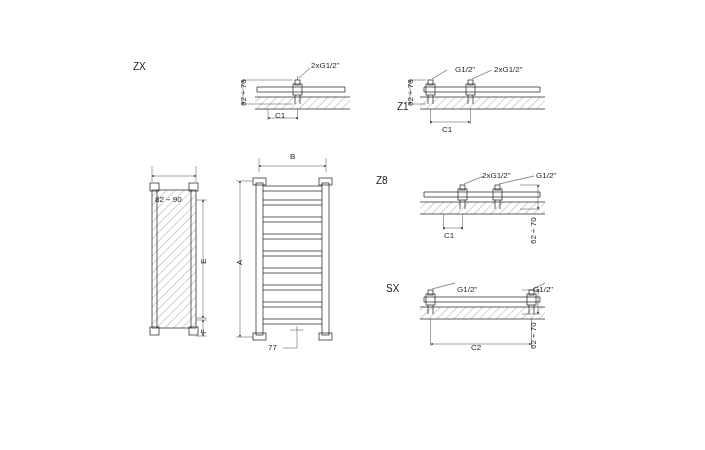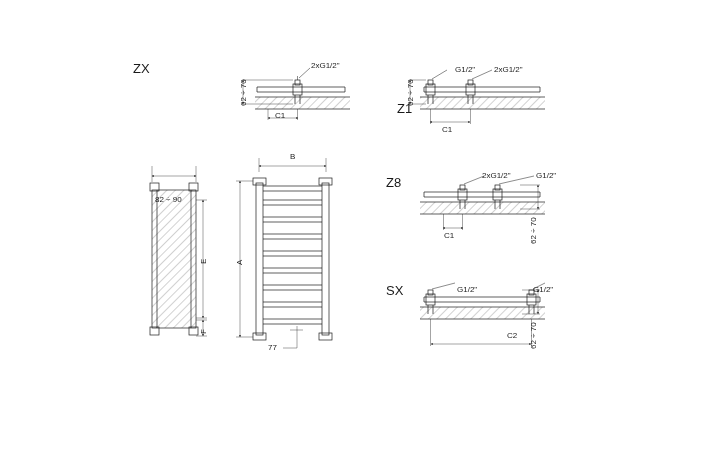--- a/index.html
+++ b/index.html
@@ -28,21 +28,21 @@
     position: absolute;
     font-size: 8px;
     color: #1a1a1a;
     white-space: nowrap;
     line-height: 1;
     transform-origin: 0 0;
     transform: rotate(-90deg);
   }
   .tag {
     position: absolute;
-    font-size: 13px;
+    font-size: 10px;
     color: #1a1a1a;
     white-space: nowrap;
     line-height: 1;
   }
   svg {
     position: absolute;
     left: 0;
     top: 0;
     width: 705px;
     height: 450px;
@@ -255,41 +255,41 @@
       <line class="dim" x1="236" y1="337" x2="253" y2="337"></line>
 
       <line class="dim" x1="297" y1="326" x2="297" y2="348"></line>
       <line class="dim" x1="297" y1="348" x2="283" y2="348"></line>
       <line class="dim" x1="290" y1="330" x2="303" y2="330"></line>
     </g>
   </svg>
 
   <div class="tag" style="left:133px; top:62px;">ZX</div>
   <div class="tag" style="left:397px; top:62px;margin-top:40px;">Z1</div>
-  <div class="tag" style="left:386px; top:176px;">Z8</div>
+  <div class="tag" style="left:376px; top:176px;">Z8</div>
   <div class="tag" style="left:386px; top:284px;">SX</div>
 
   <div class="lbl" style="left:311px; top:62px;">2xG1/2"</div>
   <div class="lbl-v" style="left:240px; top:106px;">62 ÷ 70</div>
   <div class="lbl" style="left:275px; top:112px;">C1</div>
 
   <div class="lbl" style="left:455px; top:66px;">G1/2"</div>
   <div class="lbl" style="left:494px; top:66px;">2xG1/2"</div>
   <div class="lbl-v" style="left:407px; top:106px;">62 ÷ 70</div>
   <div class="lbl" style="left:442px; top:126px;">C1</div>
 
   <div class="lbl" style="left:482px; top:172px;">2xG1/2"</div>
   <div class="lbl" style="left:536px; top:172px;">G1/2"</div>
   <div class="lbl-v" style="left:530px; top:244px;">62 ÷ 70</div>
   <div class="lbl" style="left:444px; top:232px;">C1</div>
 
   <div class="lbl" style="left:457px; top:286px;">G1/2"</div>
   <div class="lbl" style="left:533px; top:286px;">G1/2"</div>
   <div class="lbl-v" style="left:530px; top:349px;">62 ÷ 70</div>
-  <div class="lbl" style="left:471px; top:332px;margin-left:36px;">C2</div>
+  <div class="lbl" style="left:471px; top:344px;">C2</div>
 
   <div class="lbl" style="left:155px; top:163px;margin-top:33px;">82 ÷ 90</div>
   <div class="lbl-v" style="left:200px; top:264px;">E</div>
   <div class="lbl-v" style="left:200px; top:334px;">F</div>
 
   <div class="lbl" style="left:290px; top:153px;">B</div>
   <div class="lbl-v" style="left:236px; top:265px;">A</div>
   <div class="lbl" style="left:268px; top:344px;">77</div>
 
 </div>

